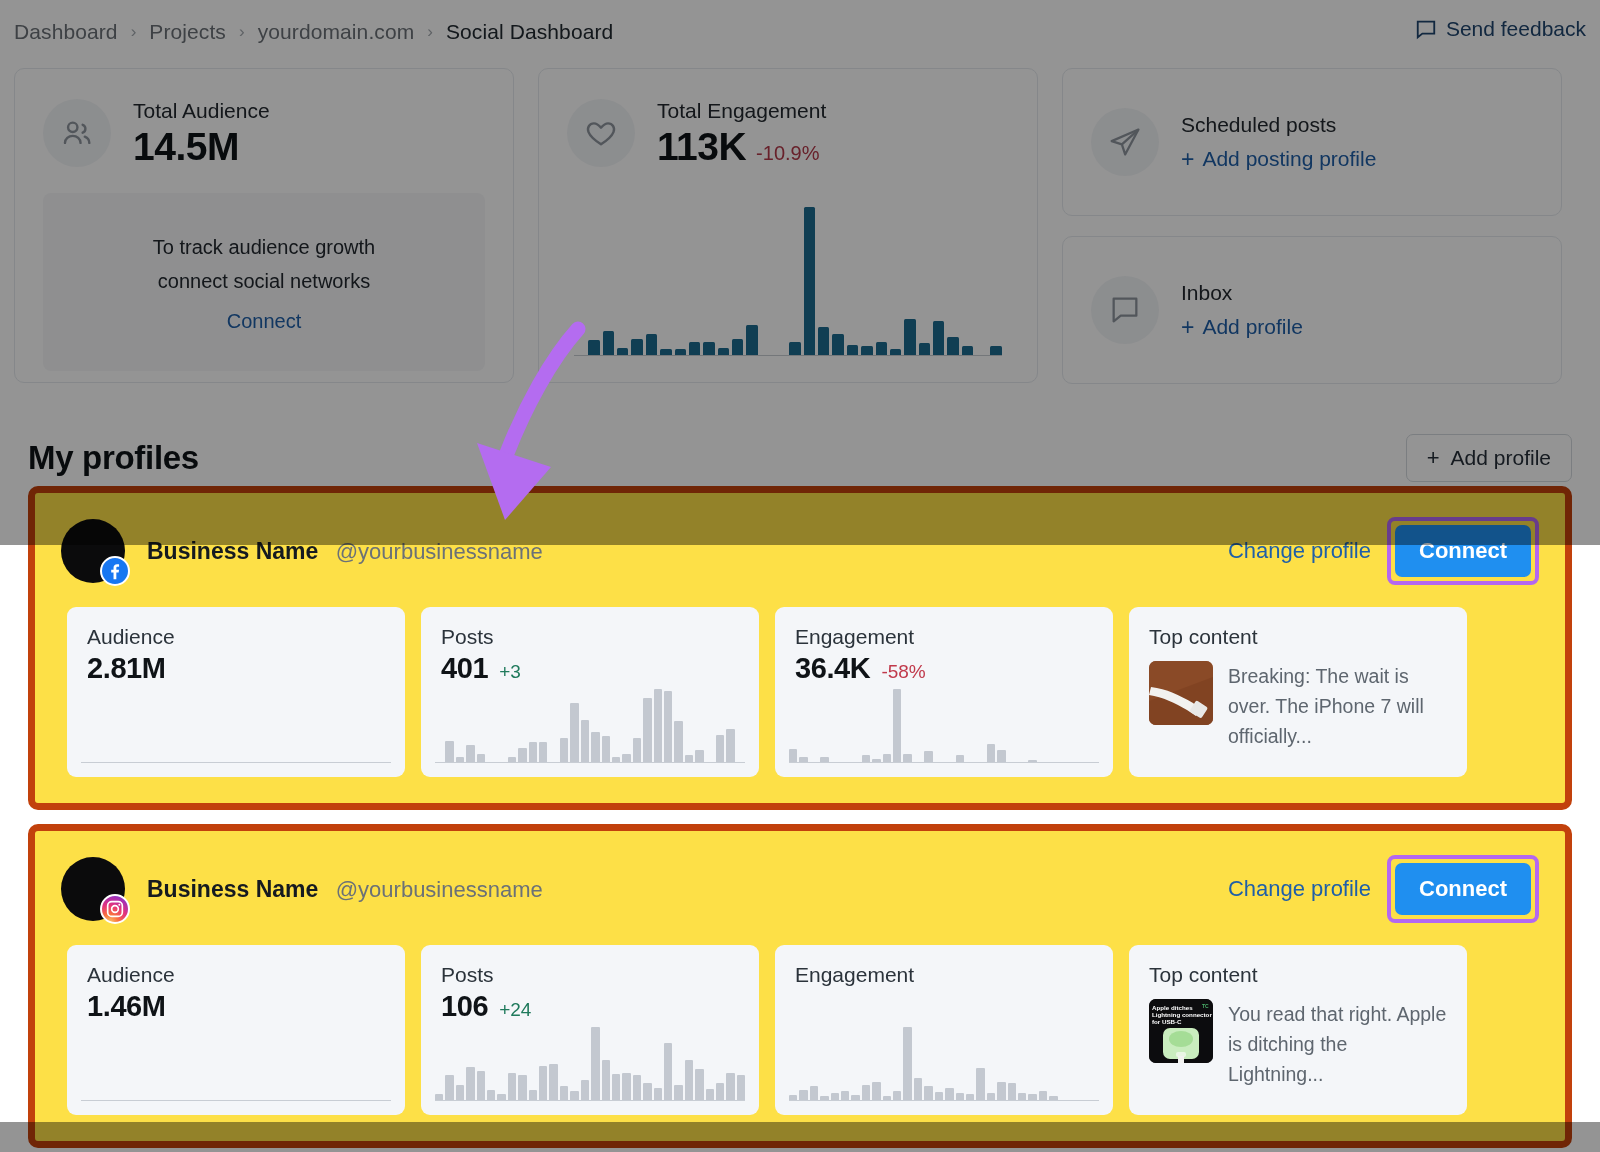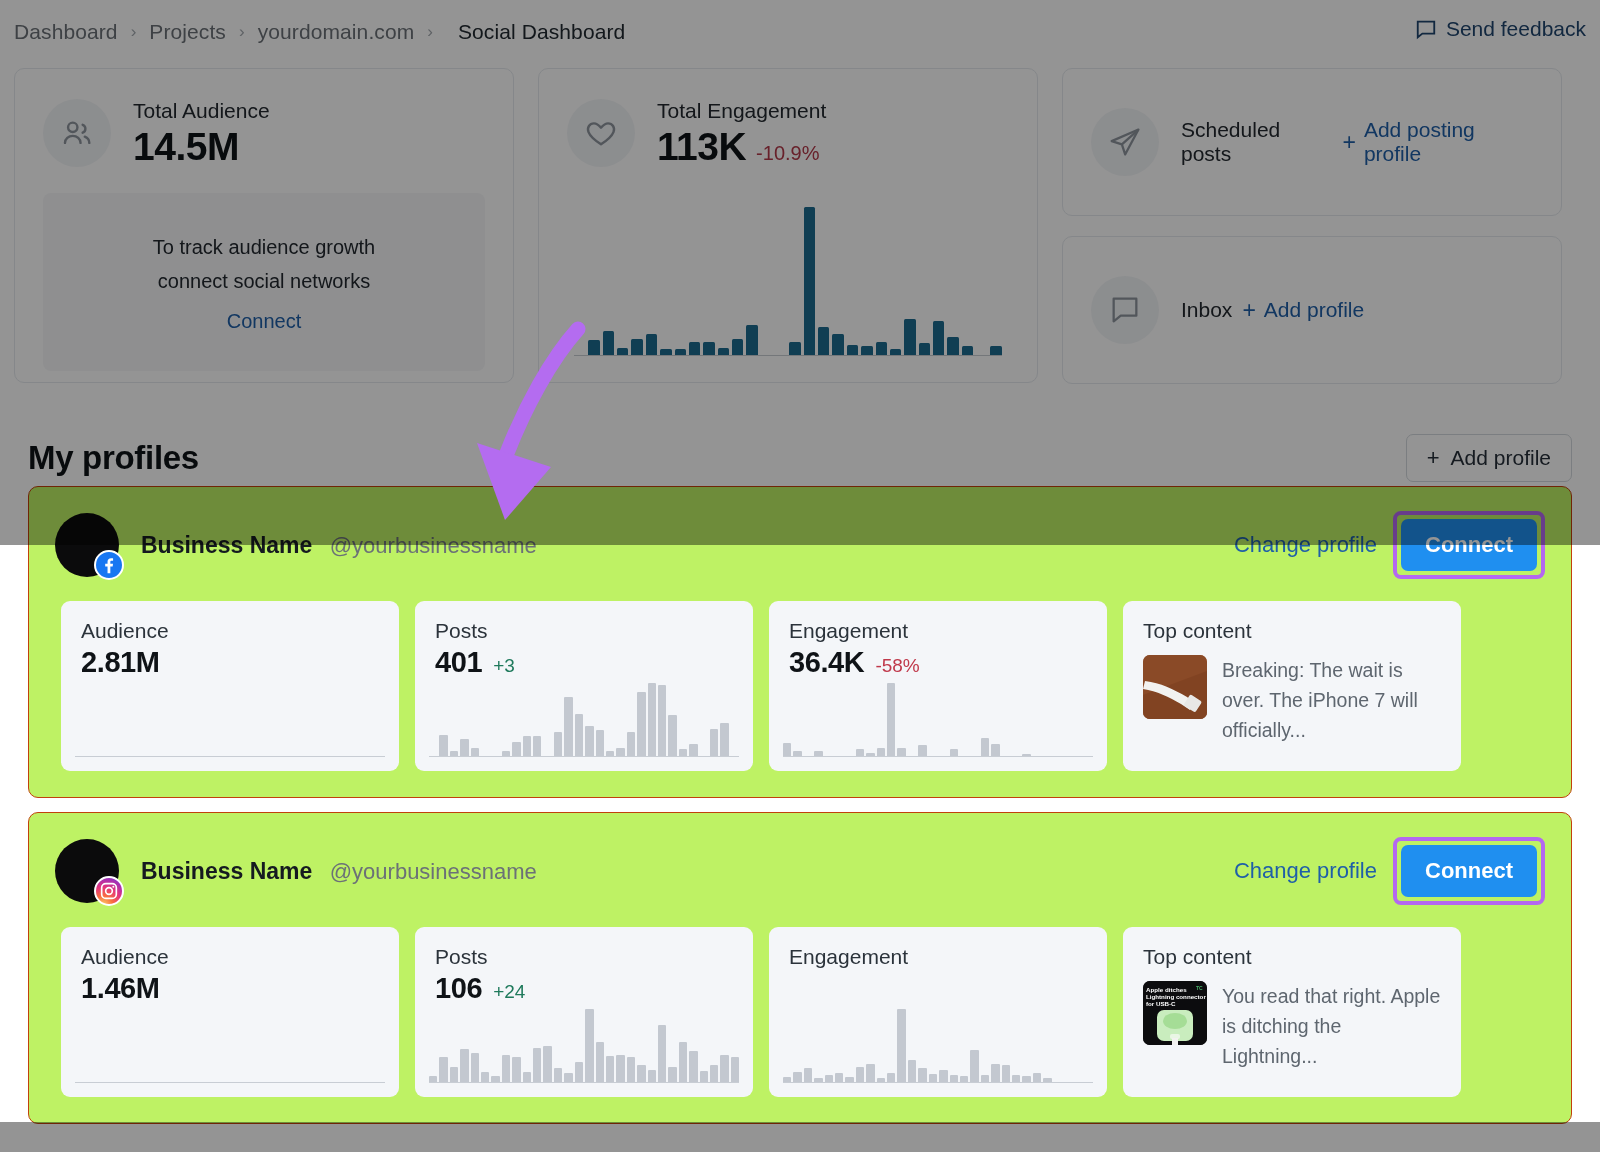--- a/index.html
+++ b/index.html
@@ -9,21 +9,21 @@
     background: #fff;
     overflow: hidden;
   }
   #root { position: relative; width: 1600px; height: 1152px; background:#fff; }
 
   
   .page { position:absolute; inset:0; background:#fff; padding: 0 14px; }
 
   .breadcrumb { display:flex; align-items:center; gap:13px; padding: 18px 0 0 0; height:46px; }
   .crumb { font-size:21px; color:#6b7177; letter-spacing:.1px; }
-  .crumb.last { color:#222a31;margin-left:12px; }
+  .crumb.last { color:#222a31; }
   .crumb-sep { color:#a3a9af; font-size:17px; line-height:1; transform: translateY(-1px); }
 
   .feedback { position:absolute; right:14px; top:17px; display:flex; align-items:center; gap:9px;
               font-size:21px; color:#1f456e; }
   .feedback svg { width:22px; height:22px; display:block; }
 
   .page-title { font-size:31px; font-weight:700; color:#0f1317; margin: 14px 0 0 2px; letter-spacing:-.2px;}
 
   .cards { display:flex; gap:24px; margin-top:22px; }
   .card {
@@ -44,42 +44,42 @@
   .delta { font-size:20px; }
   .delta.neg { color:#b33a4a; }
 
   .connect-box {
     margin-top:24px; background:#f6f7f9; border-radius:8px; height:178px;
     display:flex; flex-direction:column; align-items:center; justify-content:center; gap:4px;
   }
   .connect-box p { font-size:20px; color:#23292f; line-height:1.5; text-align:center; }
   .connect-link { font-size:20px; color:#1f5fa8; margin-top:10px; }
 
-  .mini-body { display:flex; flex-direction:row; gap:10px; }
+  .mini-body { display:flex; flex-direction:column; gap:10px; }
   .mini-title { font-size:21px; color:#23292f; }
   .mini-link { font-size:21px; color:#1f5fa8; display:flex; align-items:center; gap:8px; }
   .mini-link .plus { font-size:23px; line-height:1; }
 
   
   .spark-top { position:absolute; left:28px; right:28px; bottom:26px; height:150px; }
   .spark-top .axis { position:absolute; left:7px; right:7px; bottom:0; height:1px; background:#9aa4ad; opacity:.55;}
   .bars { position:absolute; left:7px; right:7px; bottom:1px; height:148px;
           display:flex; align-items:flex-end; gap:3px; }
   .bars i { flex:1 1 0; display:block; border-radius:1.5px 1.5px 0 0; background:#1d6b8f; }
 
   
   .profiles-head { display:flex; align-items:center; justify-content:space-between;
                    padding: 0 14px; margin-top:46px; height:56px; }
   .profiles-title { font-size:33px; font-weight:700; color:#0f1317; letter-spacing:-.3px;}
   .add-profile-btn { display:flex; align-items:center; gap:11px; border:1px solid #d4d9de;
                      background:#fff; border-radius:7px; padding: 11px 20px; font-size:21px; color:#2b3views; color:#2b3views;
                      color:#27303a; }
   .add-profile-btn .plus { font-size:22px; line-height:1; color:#27303a; }
 
-  .profile-card { background:#bef264; border:1px solid #c2410c; border-radius:10px;
+  .profile-card { background:#fde047; border:7px solid #c2410c; border-radius:10px;
                   margin: 0 14px 14px 14px; padding: 24px 26px 26px 26px; }
   .profile-top { display:flex; align-items:center; gap:22px; }
   .avatar-wrap { position:relative; width:64px; height:64px; flex:0 0 auto; }
   .avatar { width:64px; height:64px; border-radius:50%; background:#0b0b0c; }
   .badge { position:absolute; right:-5px; bottom:-3px; width:30px; height:30px; border-radius:50%;
            border:2px solid #fff; display:flex; align-items:center; justify-content:center; overflow:hidden;}
   .badge.fb { background:#1877f2; }
   .badge.ig { background: radial-gradient(circle at 28% 105%, #fdd26c 0%, #f96f3f 28%, #e4347c 55%, #a42fb5 80%, #5b51d8 100%); }
   .badge svg { width:20px; height:20px; display:block; }
 

